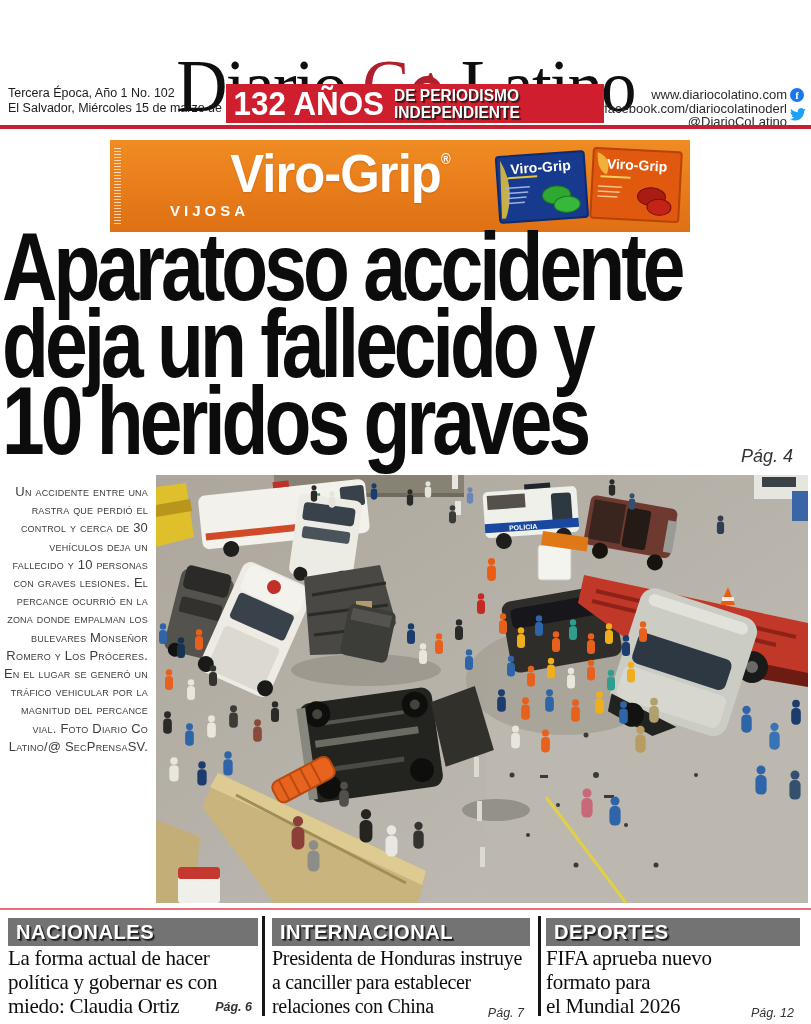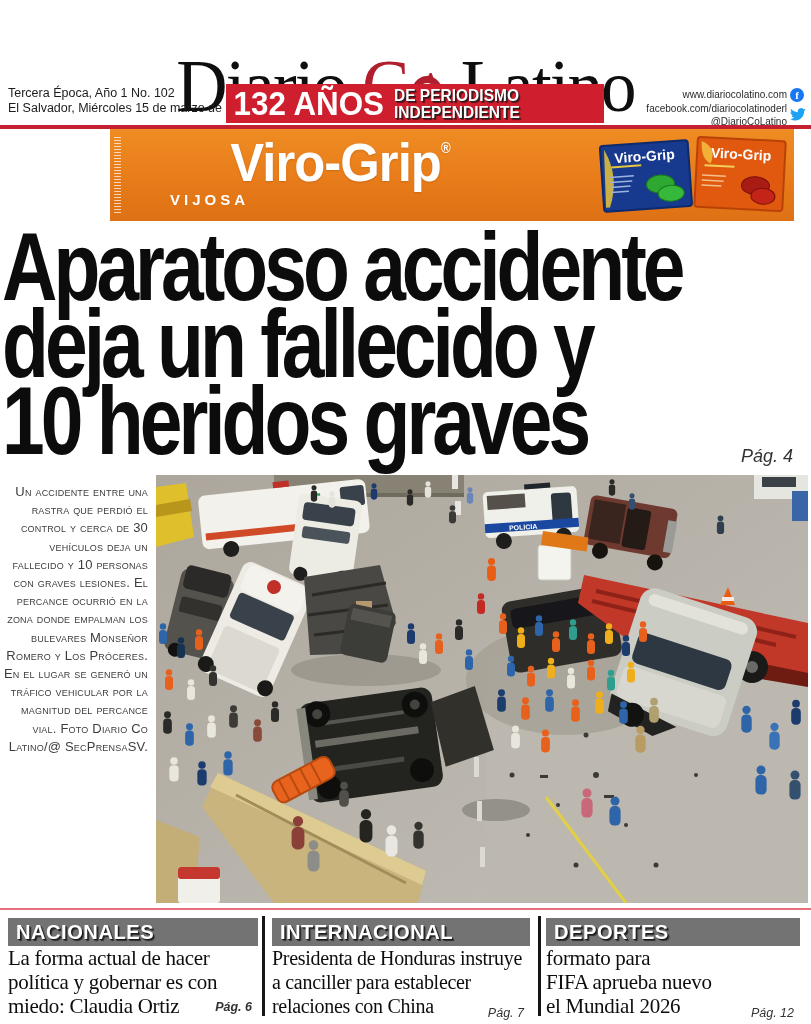--- a/index.html
+++ b/index.html
@@ -16,29 +16,29 @@
 
   
   .edition{position:absolute;left:8px;top:86px;font-size:12.5px;line-height:15px;color:#1c1c1c;}
   .years-banner{position:absolute;left:226px;top:84px;width:378px;height:39px;background:#cf1e2d;
                 display:flex;align-items:center;}
   .years-banner .years{color:#fff;font-weight:bold;font-size:33px;letter-spacing:0;padding-left:8px;
                 transform:scaleX(.95);transform-origin:left center;white-space:nowrap;}
   .tagline{margin-left:2px;color:#fff;font-weight:bold;font-size:16.5px;line-height:17px;
            text-shadow:1px 1px 0 #222,2px 2px 1px rgba(0,0,0,.55);white-space:nowrap;
            transform:scaleX(.94);transform-origin:left center;}
-  .contacts{position:absolute;right:24px;top:88px;text-align:right;font-size:10px;line-height:13.5px;color:#2a2a2a;}
+  .contacts{position:absolute;right:24px;top:88px;text-align:right;font-size:13px;line-height:13.5px;color:#2a2a2a;}
   .soc{position:absolute;right:4px;top:88px;width:17px;}
   .fb-icon{display:block;width:14px;height:14px;border-radius:50%;background:#1778f2;color:#fff;
            font-weight:bold;font-size:11px;line-height:14px;text-align:center;font-family:"Liberation Serif",serif;}
   .tw-icon{display:block;margin-top:6px;width:16px;height:14px;}
   .red-rule{position:absolute;left:0;top:125px;width:811px;height:4px;background:#c32031;}
 
   
-  .ad{position:absolute;left:110px;top:129px;width:684px;height:92px;background:#e9821e;
+  .ad{position:absolute;left:110px;top:140px;width:580px;height:92px;background:#e9821e;
       background:linear-gradient(180deg,#ef8c23 0%,#e87c1a 55%,#dd7114 100%);}
   .ad-fineprint{position:absolute;left:4px;top:8px;width:7px;height:76px;opacity:.8;
       background:repeating-linear-gradient(180deg,rgba(255,255,255,.85) 0 1px,rgba(233,130,30,0) 1px 3px);}
   .ad-logo{position:absolute;left:60px;top:2px;width:340px;text-align:center;color:#fff;
            font-weight:bold;font-size:54px;letter-spacing:-1px;white-space:nowrap;
            text-shadow:0 1px 2px rgba(120,50,0,.25);transform:scaleX(.94);transform-origin:center top;}
   .ad-logo sup{font-size:14px;vertical-align:28px;}
   .ad-company{position:absolute;left:60px;top:62px;width:340px;color:#fff;
               font-weight:bold;font-size:15px;letter-spacing:4px;}
   .sachets{position:absolute;right:6px;top:6px;width:190px;height:80px;}
@@ -427,20 +427,20 @@
       <div>relaciones con China</div>
     </div>
     <span class="sec-pageref pr2">Pág. 7</span>
   </div>
 
   <div class="section s3">
     <div class="sec-banner">
       <span>DEPORTES</span>
       </div>
     <div class="sec-headline">
+      <div>FIFA aprueba nuevo</div>
       <div>formato para</div>
-      <div>FIFA aprueba nuevo</div>
       <div>el Mundial 2026</div>
     </div>
     <span class="sec-pageref pr3">Pág. 12</span>
   </div>
 
 </div>
 
 </body></html>

